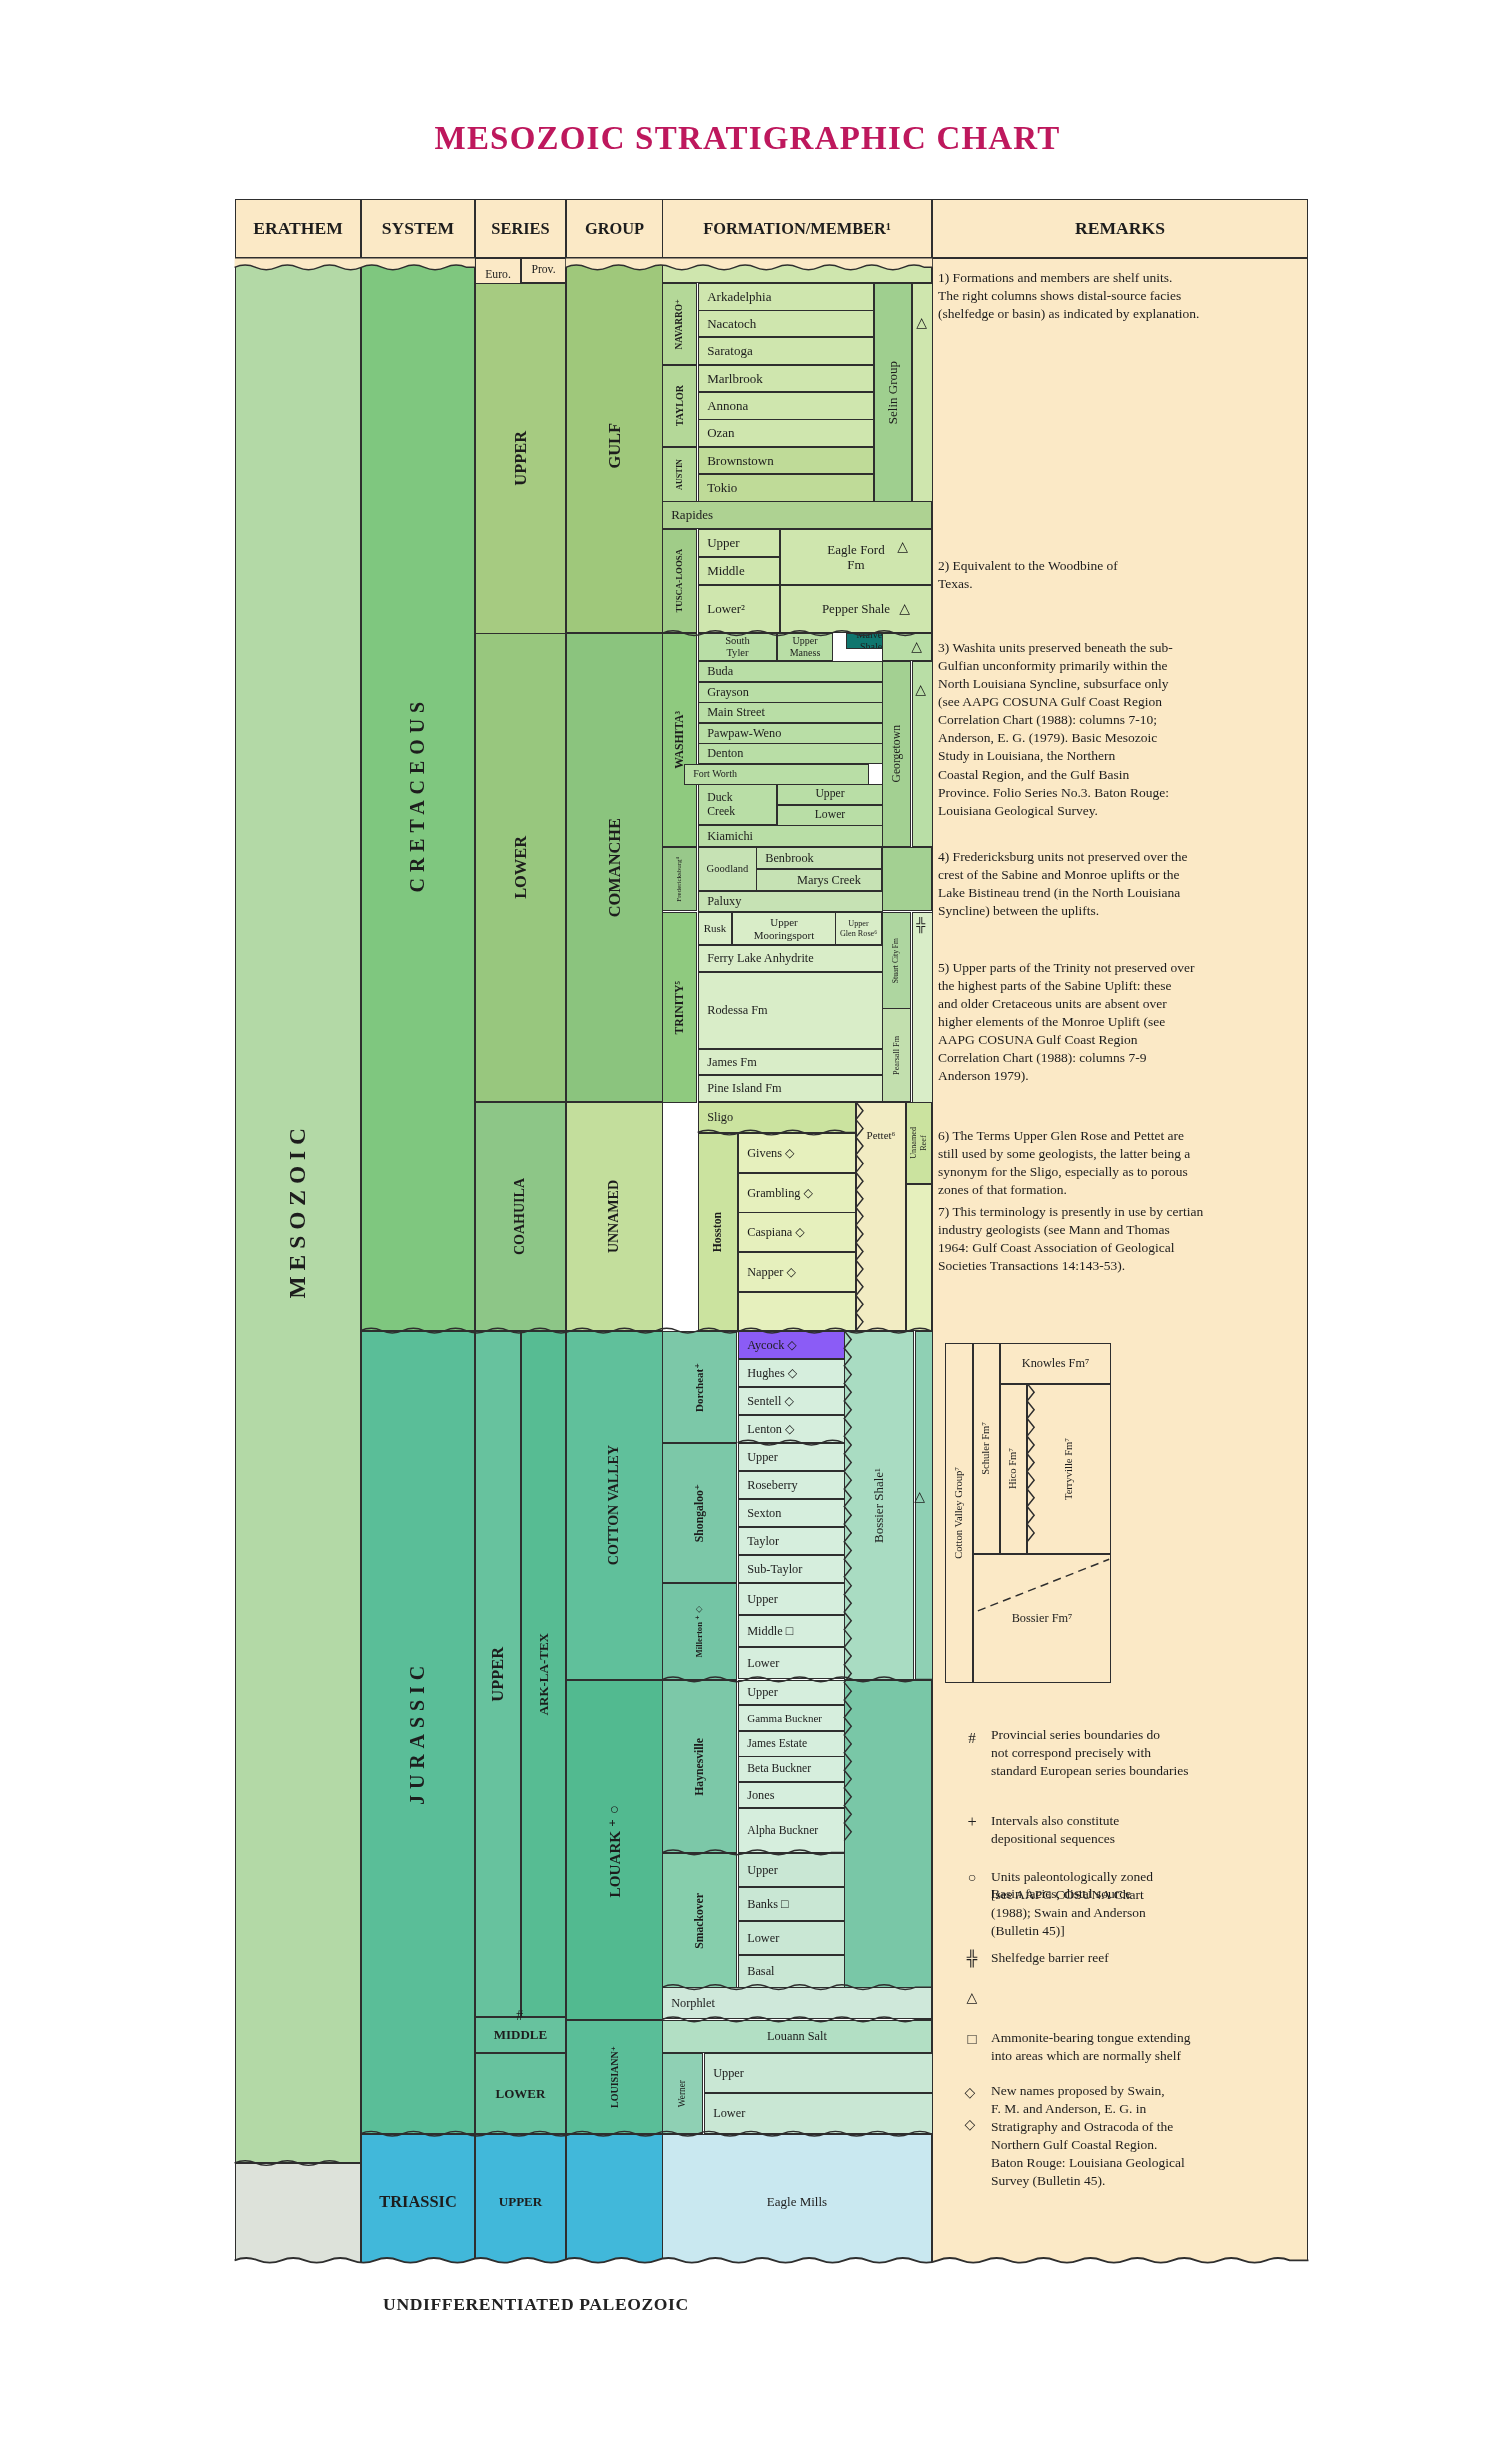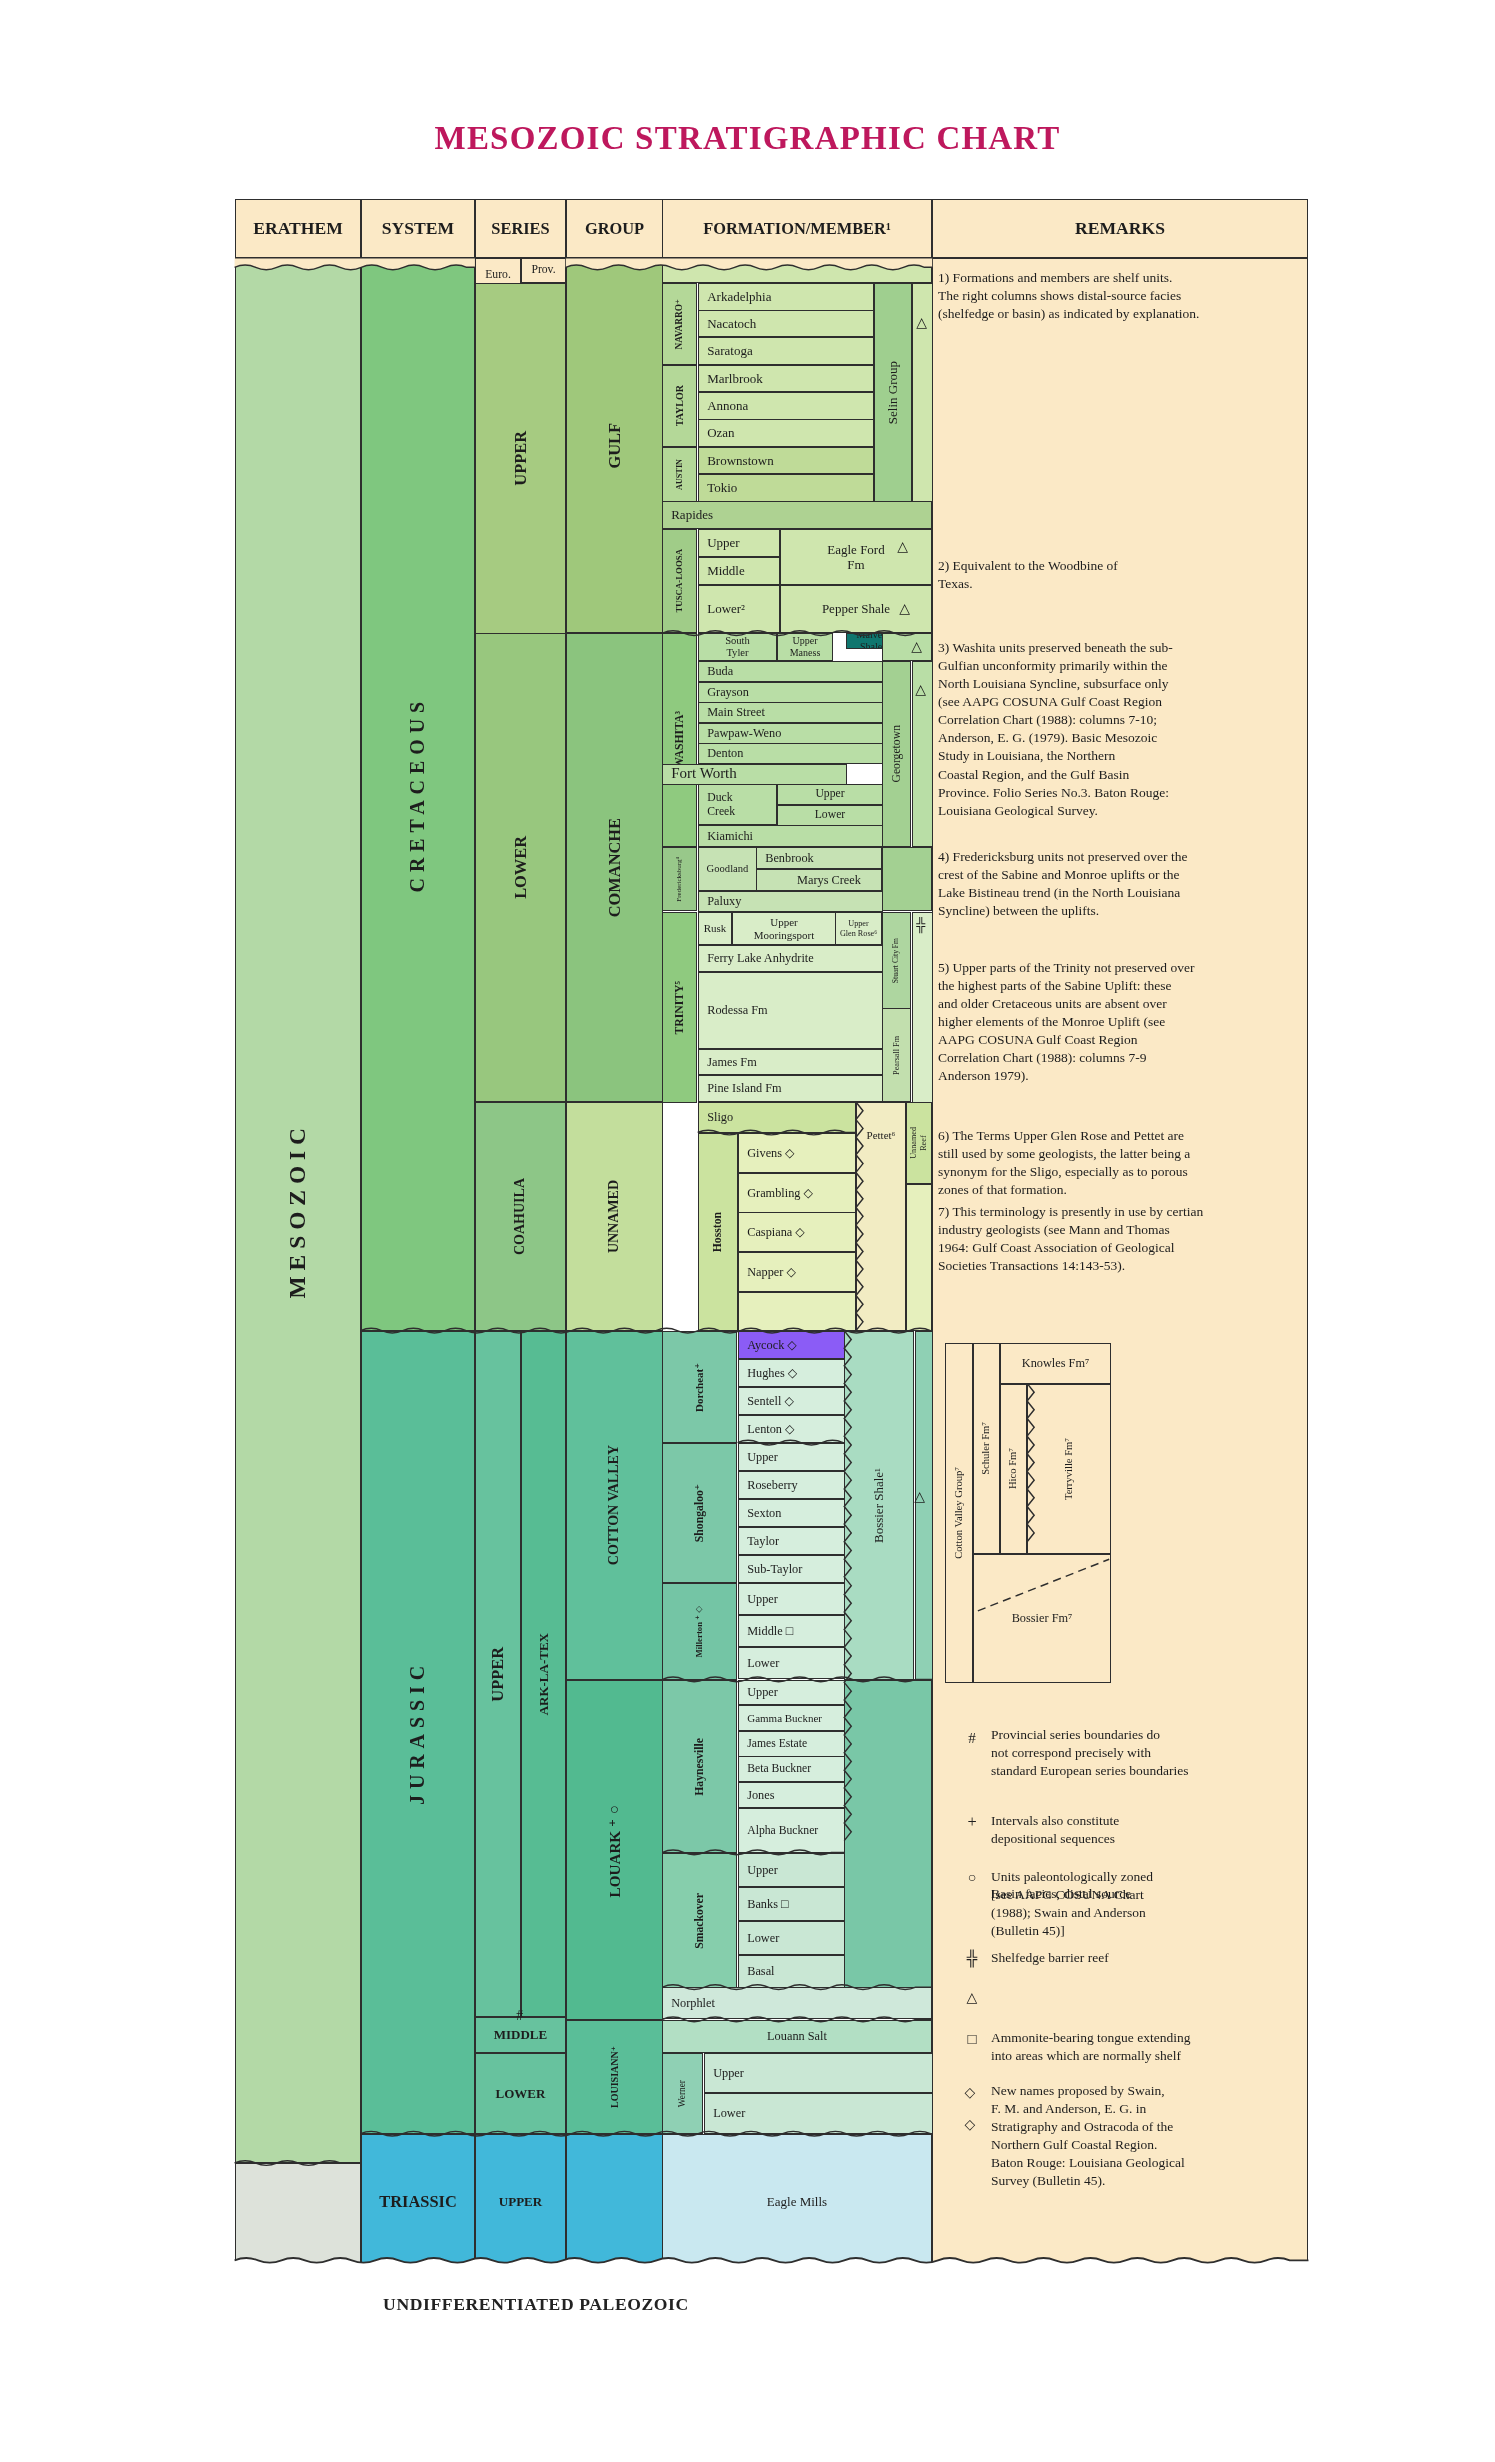--- a/index.html
+++ b/index.html
@@ -195,21 +195,21 @@
       </div>
       <div class="cell left" style="left: 698px; top: 702px; width: 185px; height: 20.5px; background: rgb(185, 222, 166); font-size: 12.3px;">
         <span>Main Street</span>
       </div>
       <div class="cell left" style="left: 698px; top: 723px; width: 185px; height: 20.5px; background: rgb(185, 222, 166); font-size: 12.3px;">
         <span>Pawpaw-Weno</span>
       </div>
       <div class="cell left" style="left: 698px; top: 743px; width: 185px; height: 20.5px; background: rgb(185, 222, 166); font-size: 12.3px;">
         <span>Denton</span>
       </div>
-      <div class="cell left" style="left: 662px; top: 764px; width: 185px; height: 20.5px; background: rgb(185, 222, 166); font-size: 15px;">
+      <div class="cell left" style="left: 684px; top: 764px; width: 185px; height: 20.5px; background: rgb(185, 222, 166); font-size: 10px;">
         <span>Fort Worth</span>
       </div>
       <div class="cell left" style="left: 698px; top: 784px; width: 79px; height: 41px; background: rgb(185, 222, 166); font-size: 11.7px;">
         <span>Duck
 Creek</span>
       </div>
       <div class="cell" style="left: 777px; top: 784px; width: 106px; height: 20.5px; background: rgb(185, 222, 166); font-size: 11.7px;">
         <span>Upper</span>
       </div>
       <div class="cell" style="left: 777px; top: 805px; width: 106px; height: 20.5px; background: rgb(185, 222, 166); font-size: 11.7px;">

